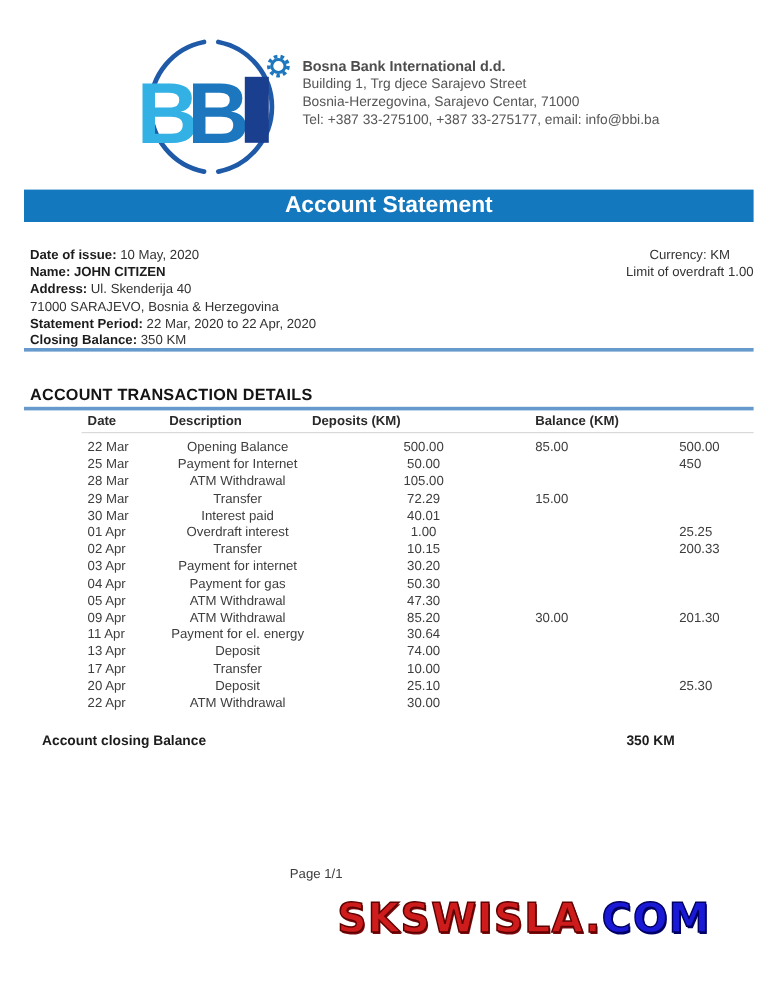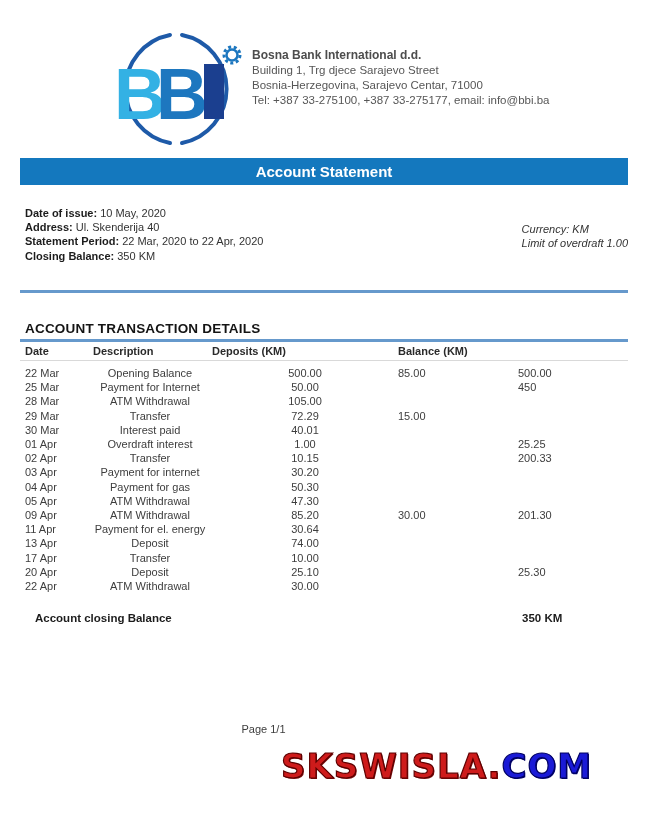--- a/index.html
+++ b/index.html
@@ -17,39 +17,39 @@
   .bank-header { position: absolute; top: 30px; left: 106px; display: flex; }
   .logo-svg { width: 140px; height: 118px; display: block; }
   .bank-info { position: absolute; left: 146px; top: 18px; width: 400px;
                font-size: 11.5px; line-height: 15px; color: #565656; }
   .bank-info .bank-name { font-weight: bold; font-size: 12px; color: #4d4d4d; }
 
   
   .title-bar {
     position: absolute; left: 20px; top: 158px; width: 608px; height: 27px;
     background: #1478BE; color: #ffffff;
-    font-weight: bold; font-size: 15px; text-align: center; line-height: 27px;
+    font-weight: bold; font-size: 19px; text-align: center; line-height: 27px;
   }
 
   
   .info-section { position: absolute; left: 25px; top: 206px; width: 603px;
                   font-size: 11px; line-height: 14.2px; color: #333; }
   .info-line .lbl { font-weight: bold; color: #1c1c1c; }
   .info-line .val { margin-left: 3px; }
   .info-line .val-bold { margin-left: 3px; font-weight: bold; color: #1c1c1c; }
-  .info-right { position: absolute; right: 0; top: 16px; text-align: left; font-style: italic; }
+  .info-right { position: absolute; right: 0; top: 0; text-align: center; }
   .blue-rule { position: absolute; left: 20px; top: 290px; width: 608px; height: 3px;
                background: #6699CC; }
 
   
   .section-title { position: absolute; left: 25px; top: 321px;
                    font-size: 13.5px; font-weight: bold; color: #141414; letter-spacing: 0.2px; }
   .txn-table { position: absolute; left: 20px; top: 339px; width: 608px; }
   .txn-topbar { height: 3px; background: #6699CC; }
-  .txn-grid { display: grid; grid-template-columns: 68px 124px 186px 120px 110px; }
+  .txn-grid { display: grid; grid-template-columns: 68px 124px 186px 120px 110px; margin-left: 48px; }
   .txn-header { font-weight: bold; font-size: 11px; color: #2a2a2a;
                 padding-top: 3px; padding-bottom: 3px; border-bottom: 1px solid #d9d9d9; }
   .txn-header .c1 { padding-left: 5px; }
   .txn-header .c2 { padding-left: 5px; }
   .txn-header .c3 { text-align: center; }
   .txn-rows { margin-top: 5px; font-size: 11px; color: #3d3d3d; }
   .txn-row { line-height: 14.2px; }
   .txn-row .c1 { padding-left: 5px; }
   .txn-row .c2 { text-align: center; }
   .txn-row .c3 { text-align: center; }
@@ -96,22 +96,26 @@
     </div>
   </div>
 
   <div class="title-bar">Account Statement</div>
 
   <div class="info-section">
     <div class="info-line">
       <span class="lbl">Date of issue:</span><span class="val">10 May, 2020</span>
     </div>
     <div class="info-line">
+      <span class="lbl">Name:</span><span class="val-bold">JOHN CITIZEN</span>
+    </div>
+    <div class="info-line">
       <span class="lbl">Address:</span><span class="val">Ul. Skenderija 40</span>
     </div>
+    <div class="info-line">71000 SARAJEVO, Bosnia &amp; Herzegovina</div>
     <div class="info-line">
       <span class="lbl">Statement Period:</span><span class="val">22 Mar, 2020 to 22 Apr, 2020</span>
     </div>
     <div class="info-line">
       <span class="lbl">Closing Balance:</span><span class="val">350 KM</span>
     </div>
     <div class="info-right">
       <div>Currency: KM</div>
       <div>Limit of overdraft 1.00</div>
     </div>

